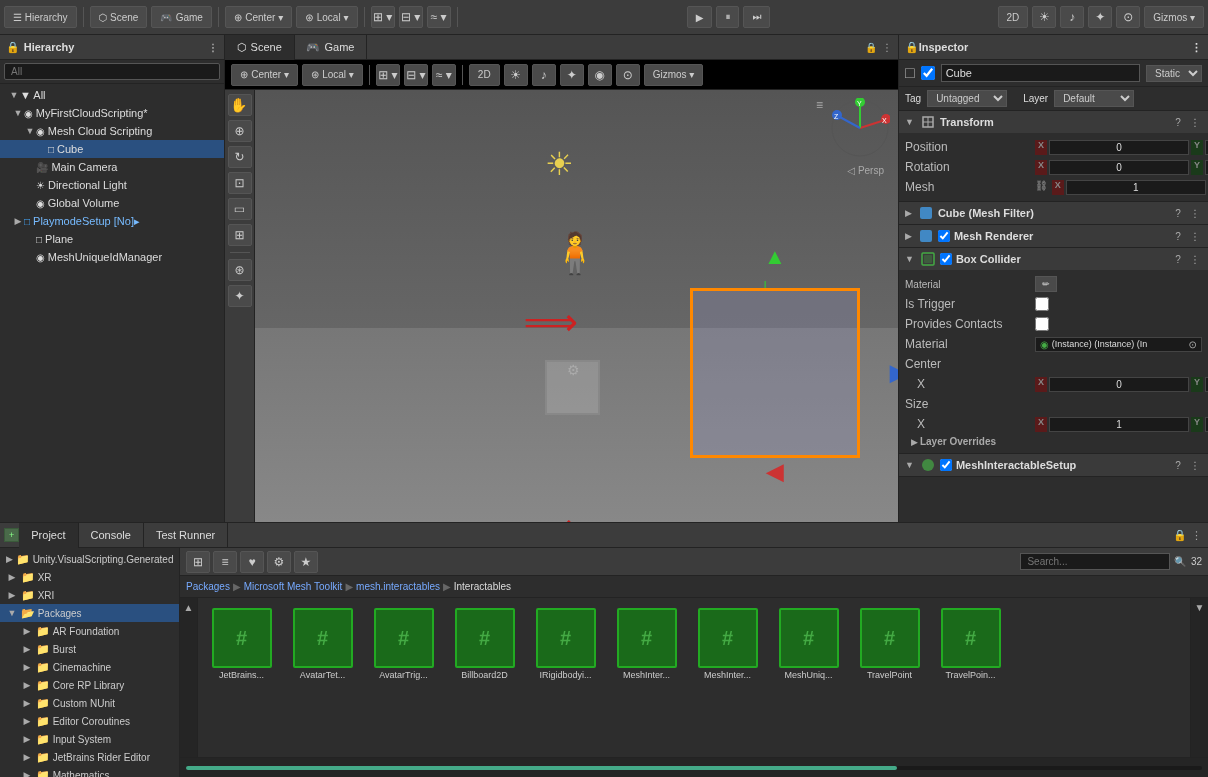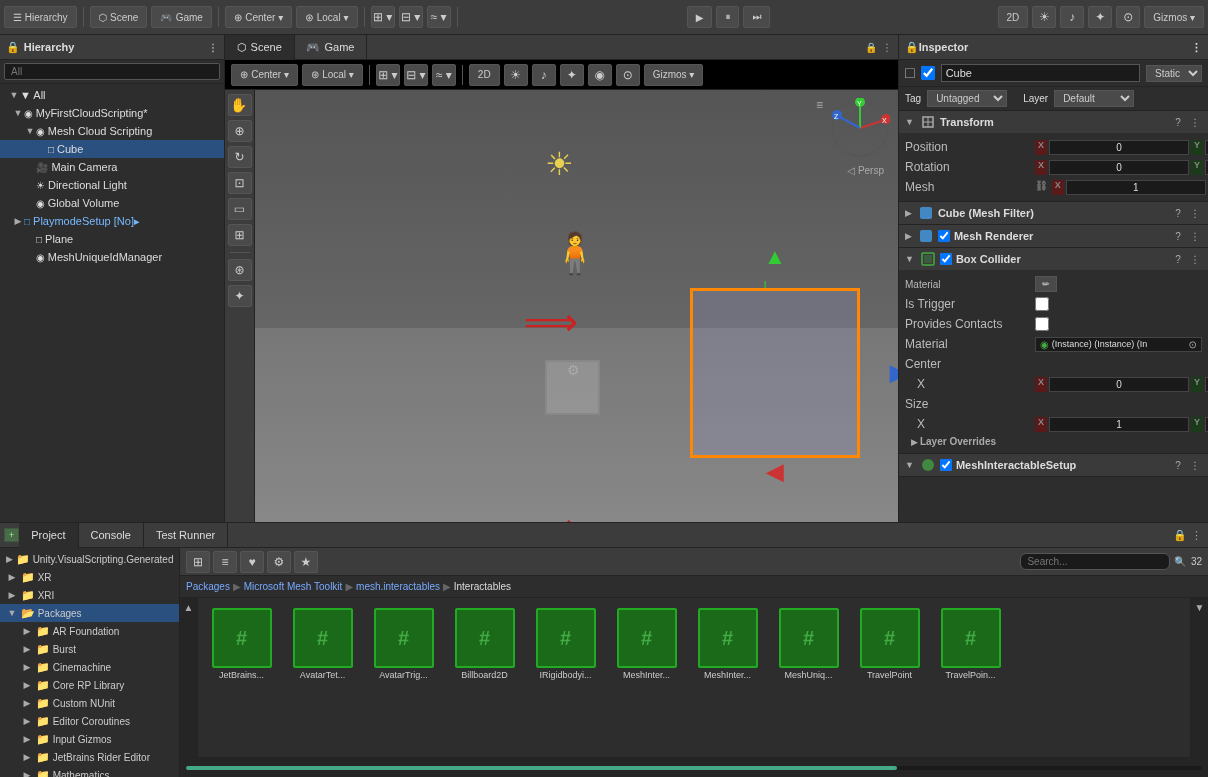--- a/index.html
+++ b/index.html
@@ -80,21 +80,21 @@
 
     
     .file-sidebar { width: 180px; border-right: 1px solid #232323; overflow-y: auto; padding: 2px 0; flex-shrink: 0; }
     .file-sidebar-item { display: flex; align-items: center; padding: 2px 6px; cursor: pointer; height: 18px; gap: 3px; }
     .file-sidebar-item.selected { background: #2a5080; }
     .folder-icon { color: #e8c97a; font-size: 11px; }
     .folder-label { font-size: 10px; color: #ccc; }
 
     .file-main { flex: 1; display: flex; flex-direction: column; overflow: hidden; }
     .file-toolbar { height: 28px; background: #3c3c3c; display: flex; align-items: center; padding: 0 6px; gap: 4px; border-bottom: 1px solid #232323; }
-    .file-search { flex: 1; background: #1a1a1a; border: 1px solid #555; color: #ccc; padding: 2px 6px; font-size: 10px; border-radius: 6px; max-width: 150px; }
+    .file-search { flex: 1; background: #1a1a1a; border: 1px solid #555; color: #ccc; padding: 2px 6px; font-size: 10px; border-radius: 0; max-width: 150px; }
     .breadcrumb-path { display: flex; align-items: center; padding: 0 6px; font-size: 10px; color: #aaa; gap: 3px; height: 22px; border-bottom: 1px solid #232323; }
     .bc-sep { color: #666; }
 
     .file-grid { flex: 1; overflow-y: auto; display: flex; flex-wrap: wrap; padding: 6px; gap: 6px; align-content: flex-start; }
     .file-item { display: flex; flex-direction: column; align-items: center; width: 75px; cursor: pointer; padding: 4px; border-radius: 2px; }
     .file-thumb { width: 60px; height: 60px; background: #1a6a1a; display: flex; align-items: center; justify-content: center; font-size: 24px; color: #4a4; border: 2px solid #2a2; border-radius: 2px; }
     .file-thumb-label { font-size: 20px; color: #4a4; font-weight: bold; }
     .file-name { font-size: 9px; color: #ccc; text-align: center; margin-top: 2px; word-break: break-all; }
 
     .edit-collider-btn { background: #4a4a4a; border: 1px solid #555; color: #ccc; font-size: 9px; padding: 2px 6px; cursor: pointer; display: flex; align-items: center; gap: 3px; }
@@ -610,21 +610,21 @@
       <div class="file-sidebar-item">
         <span class="indent" style="width:12px;"></span>
         <span class="tree-arrow">▶</span>
         <span class="folder-icon">📁</span>
         <span class="folder-label">Editor Coroutines</span>
       </div>
       <div class="file-sidebar-item">
         <span class="indent" style="width:12px;"></span>
         <span class="tree-arrow">▶</span>
         <span class="folder-icon">📁</span>
-        <span class="folder-label">Input Gizmos</span>
+        <span class="folder-label">Input System</span>
       </div>
       <div class="file-sidebar-item">
         <span class="indent" style="width:12px;"></span>
         <span class="tree-arrow">▶</span>
         <span class="folder-icon">📁</span>
         <span class="folder-label">JetBrains Rider Editor</span>
       </div>
       <div class="file-sidebar-item">
         <span class="indent" style="width:12px;"></span>
         <span class="tree-arrow">▶</span>

